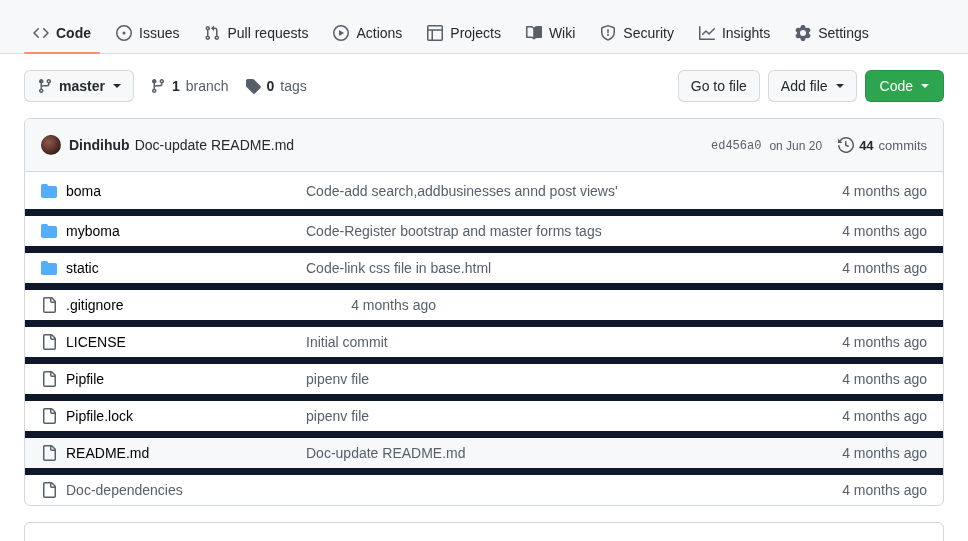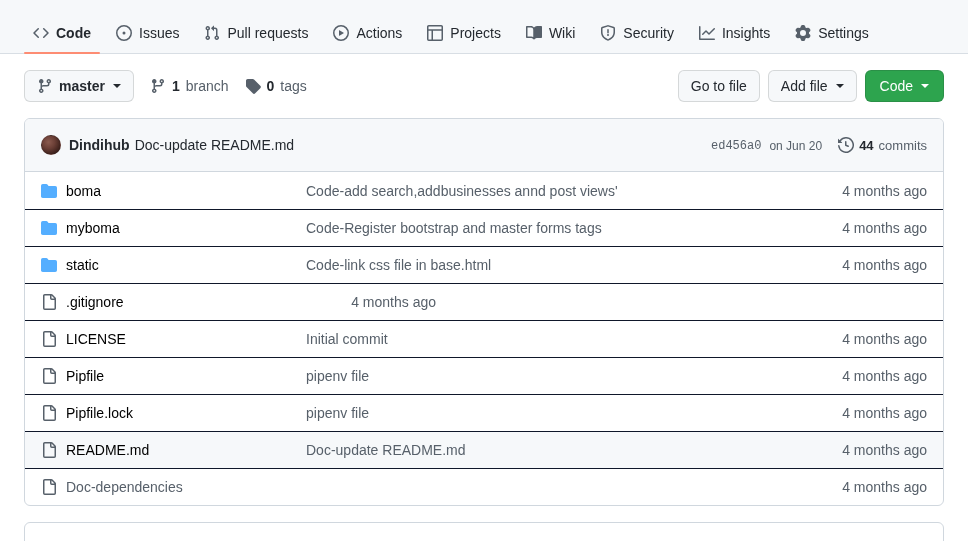--- a/index.html
+++ b/index.html
@@ -161,21 +161,21 @@
     font-size: 13px;
     cursor: pointer;
   }
   .commits-count b { color: #24292f; font-weight: 600; }
 
   .file-row {
     display: flex;
     align-items: center;
     height: 37px;
     padding: 0 16px;
-    border-top: 1px solid #0f172a;
+    border-top: 7px solid #0f172a;
     font-size: 14px;
   }
   .file-row:first-of-type { border-top: none; }
   .file-row.hovered { background: #f6f8fa; }
   .row-icon { width: 16px; height: 16px; flex: 0 0 16px; display: block; margin-right: 9px; }
   .row-icon svg { width: 16px; height: 16px; display: block; }
   .icon-folder { color: #54aeff; }
   .icon-file { color: #57606a; }
   .row-name {
     width: 240px;

